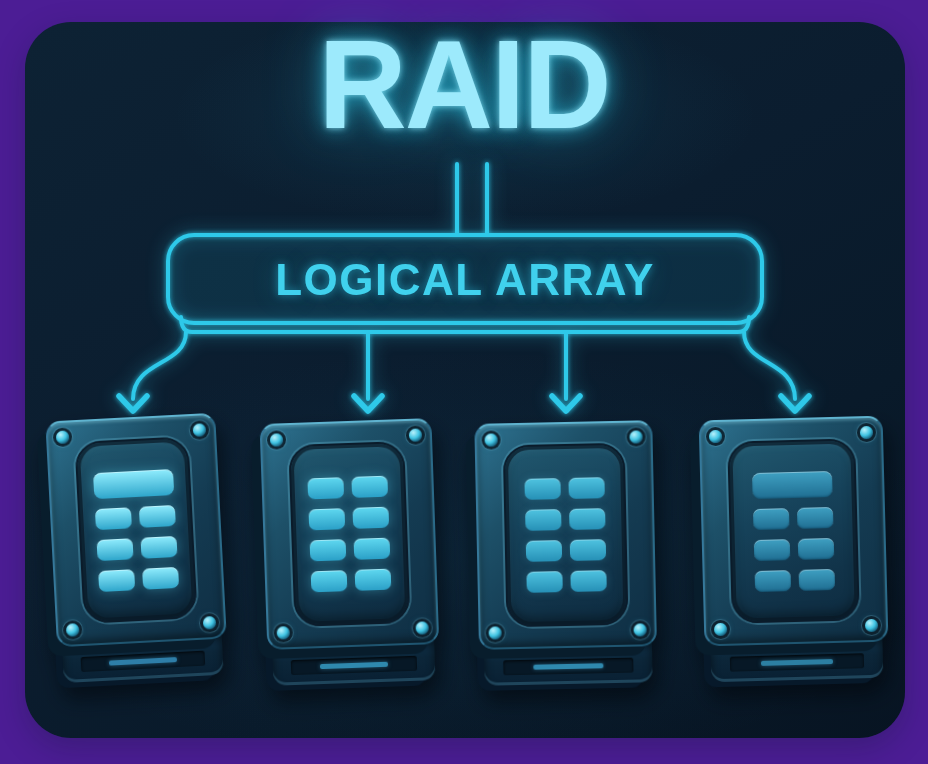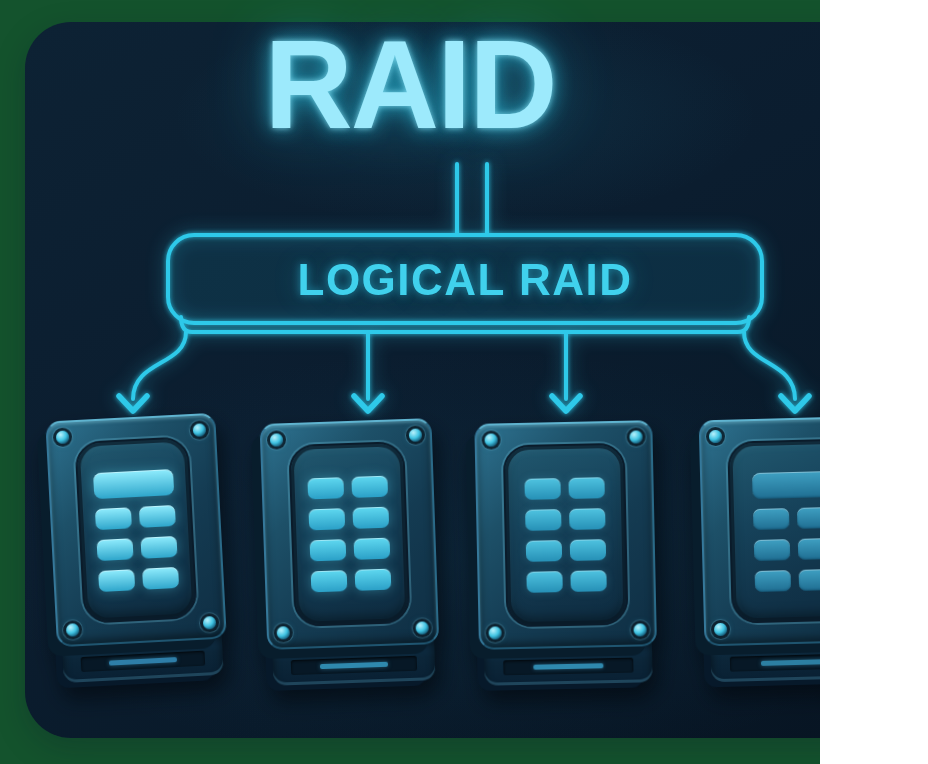--- a/index.html
+++ b/index.html
@@ -1,18 +1,18 @@
 <!DOCTYPE html>
 <html><head>
 <meta charset="utf-8">
 <style>
   html,body{margin:0;padding:0;background:#ffffff;}
   .stage{
-    position:relative;width:820px;height:764px;overflow:hidden;
-    font-family:"Liberation Sans", sans-serif;background:#14532d;
+    position:relative;width:928px;height:764px;overflow:hidden;
+    font-family:"Liberation Sans", sans-serif;background:#4c1d95;
   }
   
   .panel{
     position:absolute;left:25px;top:22px;width:880px;height:716px;
     border-radius:46px;
     background:
       radial-gradient(ellipse 420px 160px at 50% 13%, rgba(46,180,220,0.10), transparent 70%),
       radial-gradient(ellipse 700px 300px at 50% 75%, rgba(28,110,150,0.10), transparent 70%),
       linear-gradient(150deg,#0d2234 0%,#0b1d2f 45%,#091a2a 70%,#071422 100%);
     box-shadow:0 10px 30px rgba(10,25,40,0.25);
@@ -111,21 +111,21 @@
       <path d="M744,332 C744,366 795,360 795,399"></path>
       <g stroke-width="5.5">
         <path d="M119,396 133,411 147,396"></path>
         <path d="M354,396 368,411 382,396"></path>
         <path d="M552,396 566,411 580,396"></path>
         <path d="M781,396 795,411 809,396"></path>
       </g>
     </g>
   </svg>
 
-  <div class="array-label" style="--label-color: #40d1ed;">LOGICAL RAID</div>
+  <div class="array-label" style="--label-color: #40d1ed;">LOGICAL ARRAY</div>
 
   <div class="drive d1" data-brightness="bright" style="--blk-top: #8fecfd; --blk-bot: #2fa6cb; --slot-line: #2e7ea8;">
     <div class="face">
       <span class="screw tl"></span>
       <span class="screw tr"></span>
       <span class="screw bl"></span>
       <span class="screw br"></span>
       <div class="inner-panel">
         <div class="blocks">
             <div class="block wide"></div>

